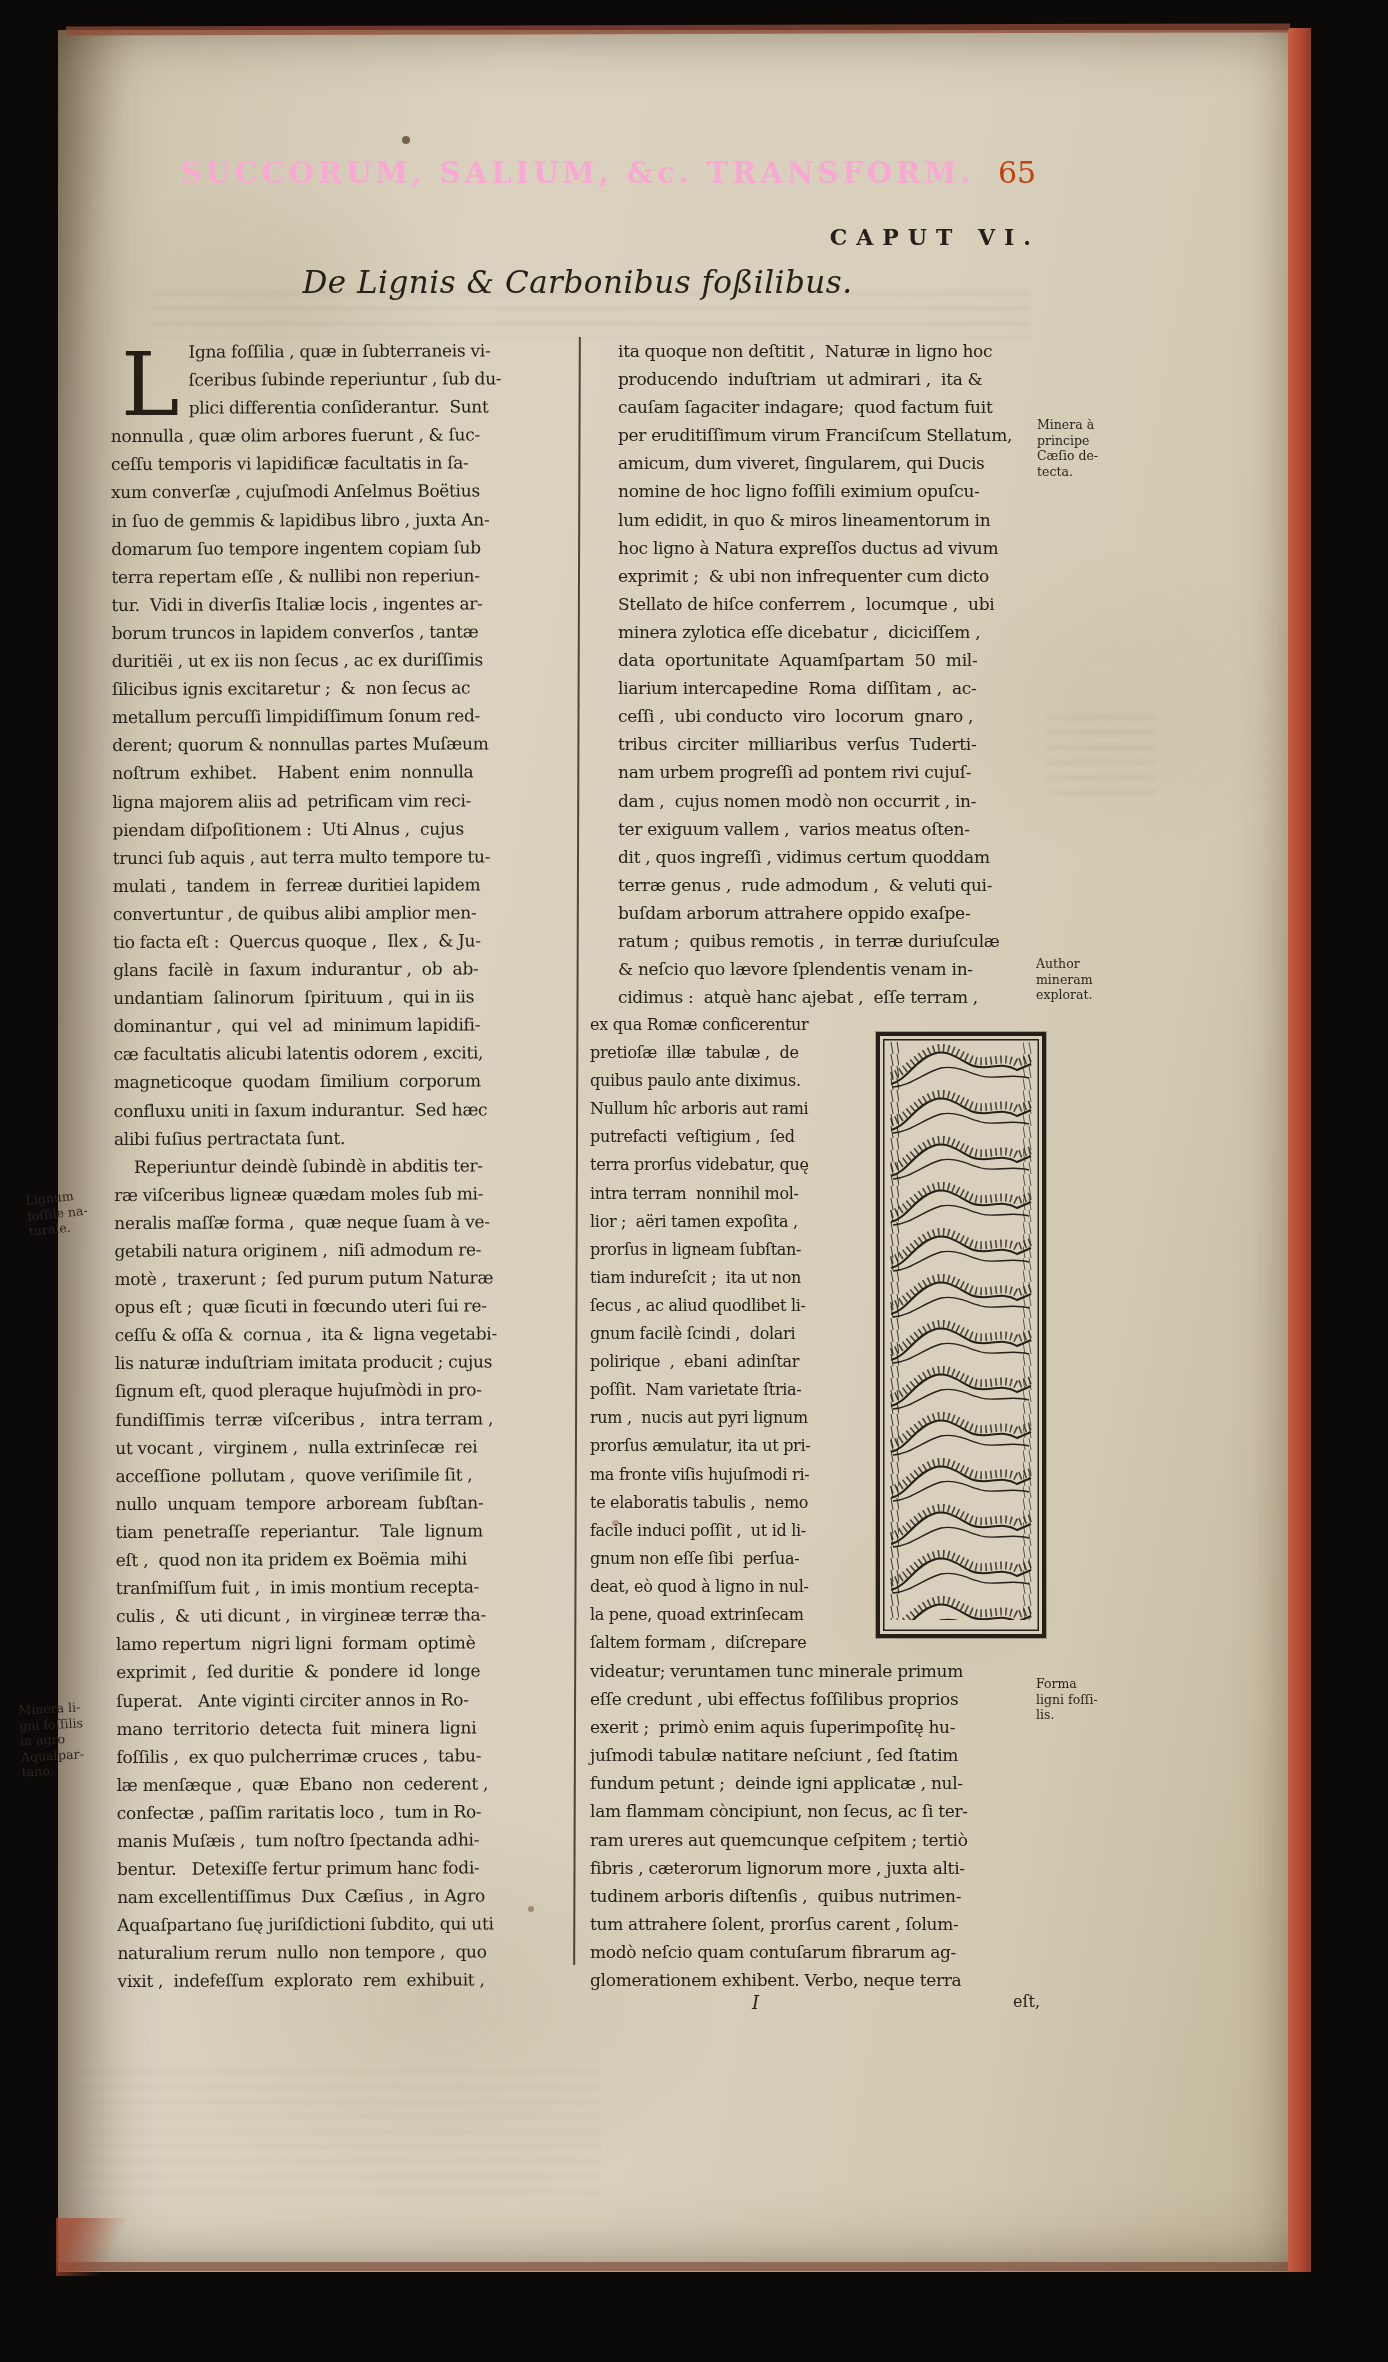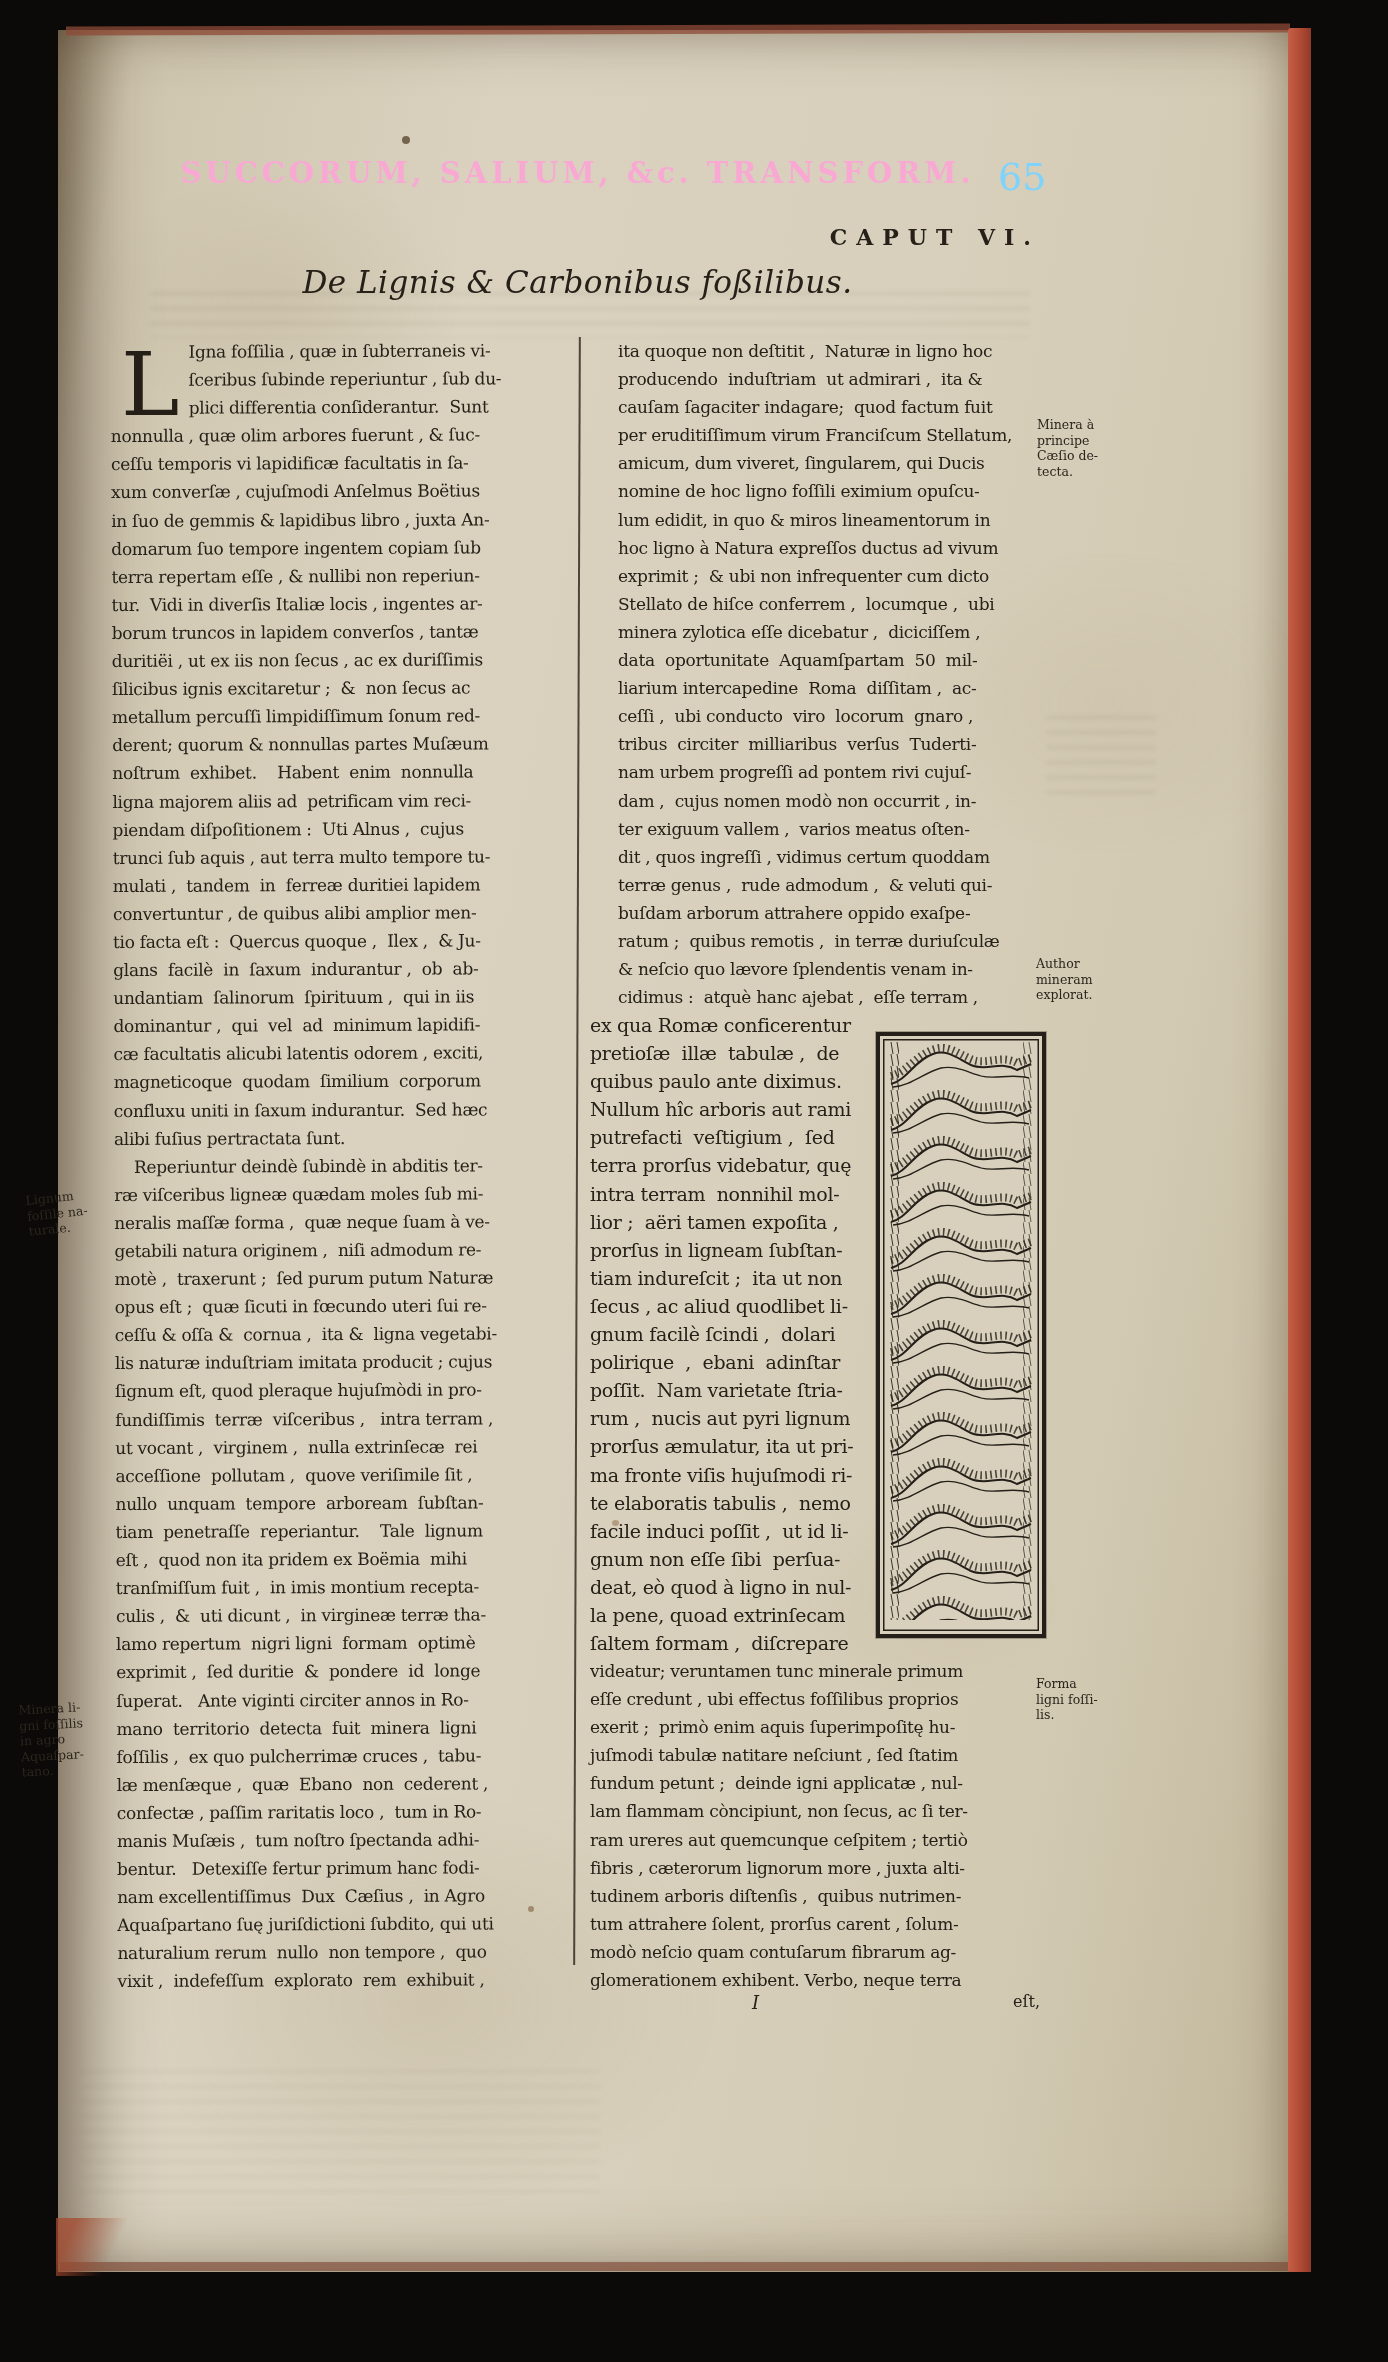--- a/index.html
+++ b/index.html
@@ -19,34 +19,34 @@
   .edge-top{position:absolute;left:66px;top:25px;width:1224px;height:9px;background:#8e4a35;opacity:.75;transform:rotate(-.15deg);}
   .edge-bottom{position:absolute;left:60px;top:2262px;width:1232px;height:9px;background:#7c4530;opacity:.6;}
   .corner-red{position:absolute;left:56px;top:2218px;width:76px;height:58px;opacity:.75;
         background:linear-gradient(115deg,#a5492f 20%,transparent 70%);}
   .smudge{position:absolute;opacity:.12;filter:blur(2px);pointer-events:none;
         background:repeating-linear-gradient(to bottom, rgba(84,73,52,.75) 0 3px, transparent 3px 15px);}
   .stain{position:absolute;border-radius:50%;pointer-events:none;}
 
   .running-head{position:absolute;left:115px;top:156px;width:925px;text-align:center;
         font-weight:bold;font-size:29px;letter-spacing:4px;color:#f9a8d4;white-space:pre;}
-  .page-number{position:absolute;left:998px;top:155px;font-size:38px;color:#7dd3fc;}
+  .page-number{position:absolute;left:998px;top:155px;font-size:30px;color:#c2410c;}
   .caput{position:absolute;left:115px;top:224px;width:925px;text-align:right;
         font-size:22px;letter-spacing:9px;font-weight:bold;white-space:pre;}
   .chapter-title{position:absolute;left:115px;top:264px;width:925px;text-align:center;
         font-style:italic;font-size:31px;letter-spacing:.5px;white-space:pre;}
 
   .col{position:absolute;overflow:visible;}
   .line{white-space:pre;height:28.1px;line-height:28.1px;font-size:17px;letter-spacing:-.3px;}
   .left-col{left:114px;top:337px;width:462px;transform:rotate(-.25deg);}
   .left-col .line:nth-child(-n+3){padding-left:78px;}
   .left-col .line:nth-child(30){padding-left:20px;}
   .right-col-top{left:618px;top:337px;width:450px;}
   .right-col-narrow{left:590px;top:1011px;width:284px;}
-  .right-col-narrow .line{font-size:19px;}
+  .right-col-narrow .line{font-size:16px;}
   .right-col-bottom{left:590px;top:1657px;width:452px;}
   .drop-cap{position:absolute;left:121px;top:346px;font-size:88px;line-height:78px;color:#241e17;}
 
   .col-rule{position:absolute;left:576px;top:337px;width:2px;height:1628px;background:#352c21;opacity:.85;transform:rotate(.2deg);}
 
   .margin-note{position:absolute;font-size:12.5px;line-height:15.5px;color:#2b251d;}
   .note-line{white-space:pre;}
   .mn-r1{left:1037px;top:417px;width:80px;}
   .mn-r2{left:1036px;top:944px;width:80px;margin-top:12px;}
   .mn-r3{left:1036px;top:1676px;width:80px;}

